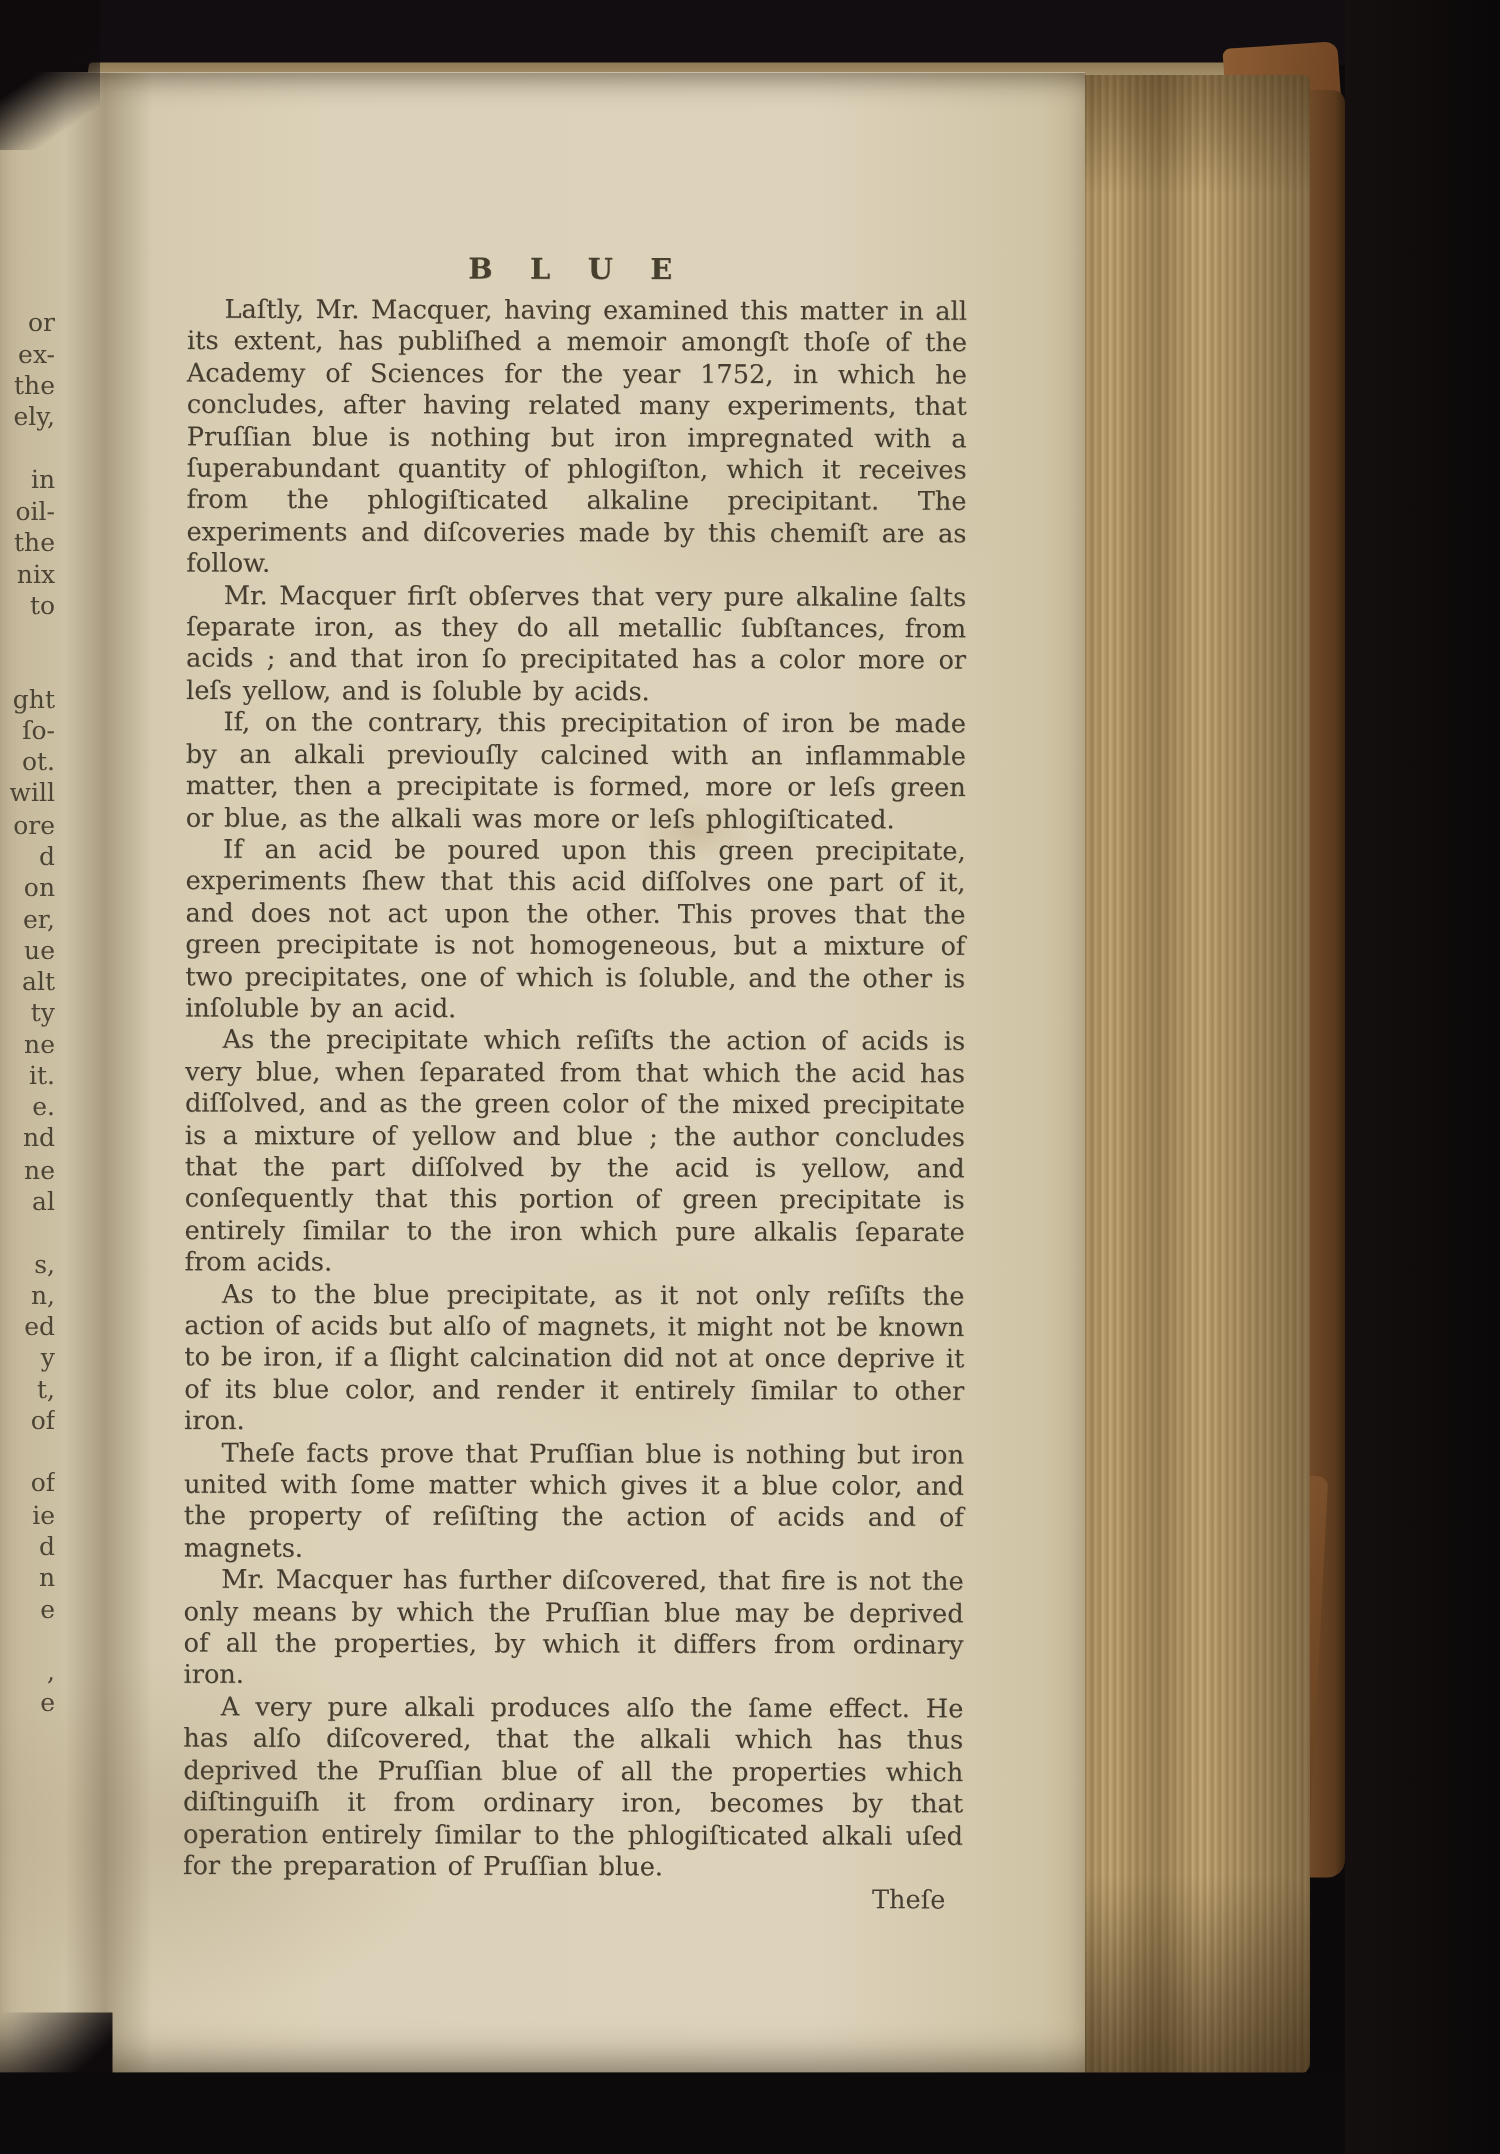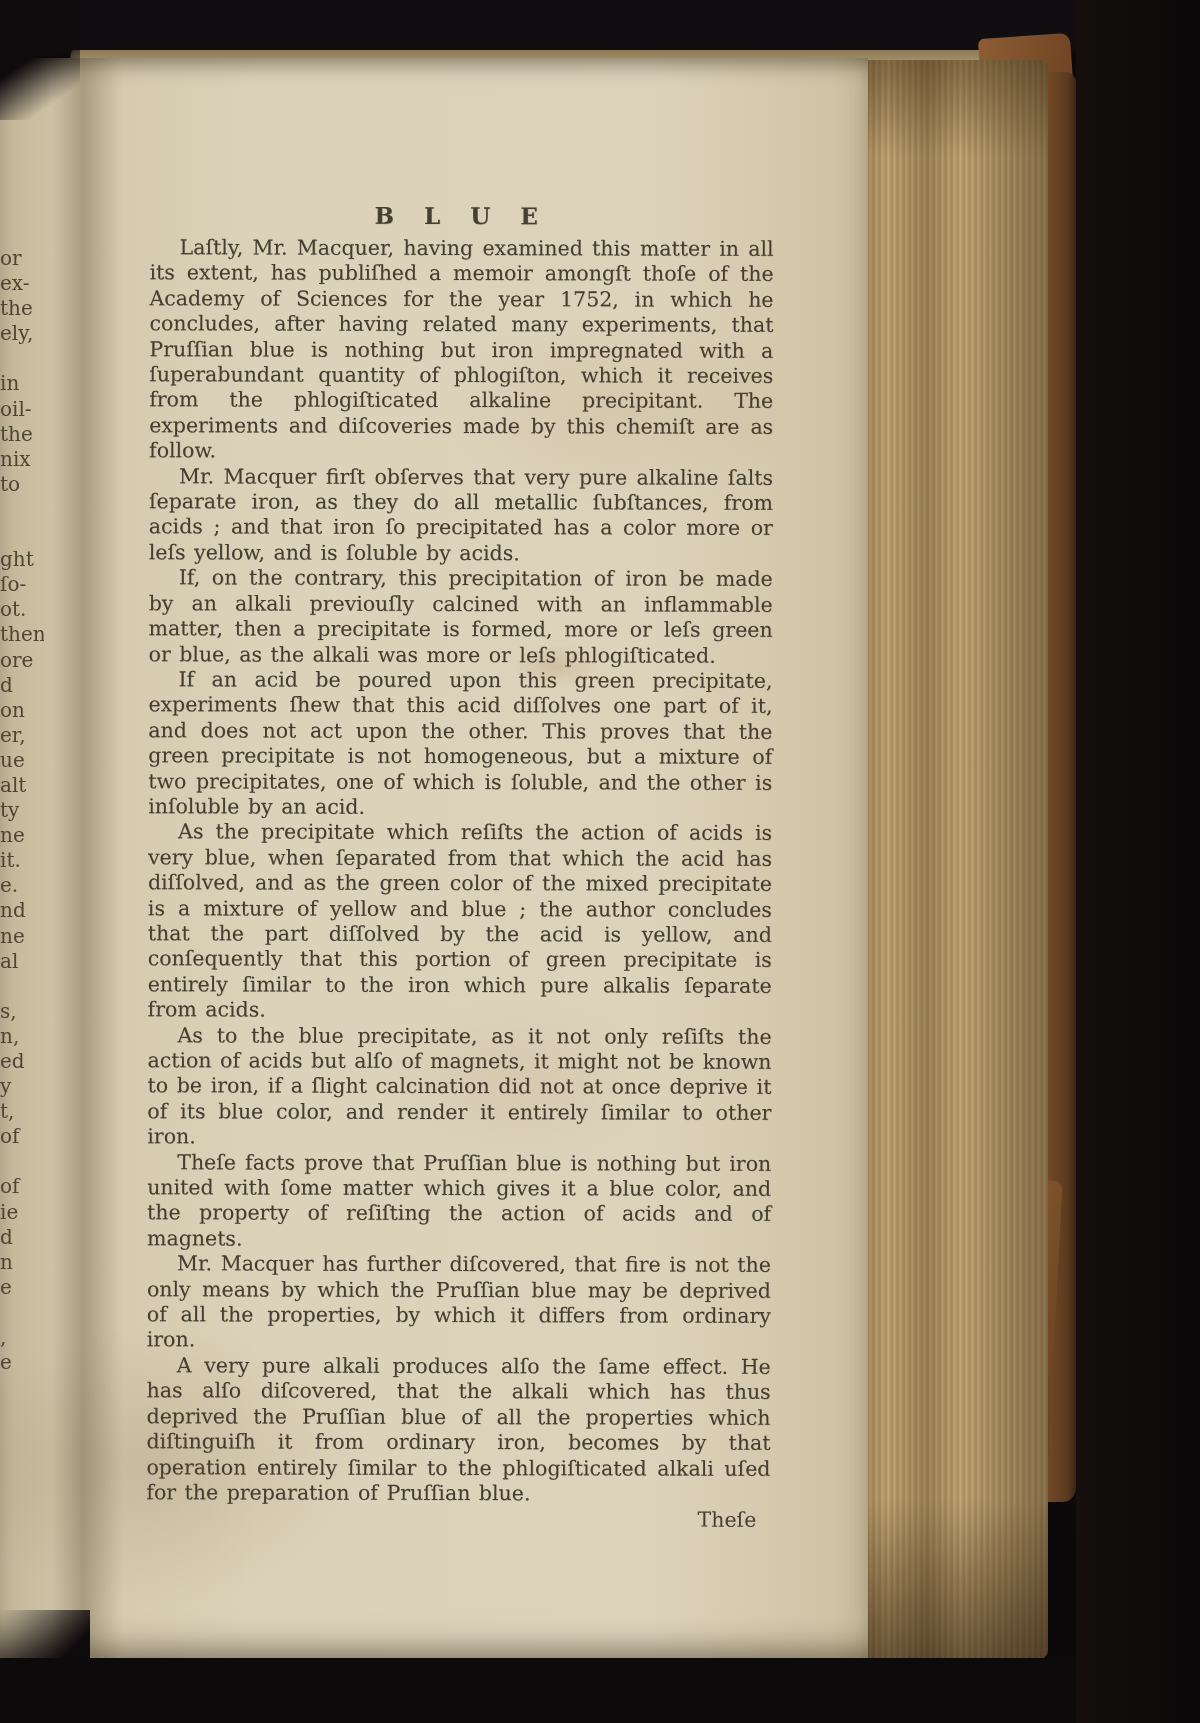--- a/index.html
+++ b/index.html
@@ -116,20 +116,21 @@
     left: 1076px; top: 0;
     width: 124px; height: 1723px;
     background: linear-gradient(90deg, #15100f, #0b0809);
   }
 
   
   .margin-fragments {
     position: absolute;
     left: 0px; top: 246px;
     width: 44px;
+    text-align: right;
     color: #4c4434;
     font-size: 20px;
   }
   .margin-fragments div {
     height: 25.1px;
     line-height: 25.1px;
     overflow: hidden;
     white-space: nowrap;
   }
 
@@ -189,21 +190,21 @@
       <div>in</div>
       <div>oil-</div>
       <div>the</div>
       <div>nix</div>
       <div>to</div>
       <div></div>
       <div></div>
       <div>ght</div>
       <div>ſo-</div>
       <div>ot.</div>
-      <div>then</div>
+      <div>will</div>
       <div>ore</div>
       <div>d</div>
       <div>on</div>
       <div>er,</div>
       <div>ue</div>
       <div>alt</div>
       <div>ty</div>
       <div>ne</div>
       <div>it.</div>
       <div>e.</div>

